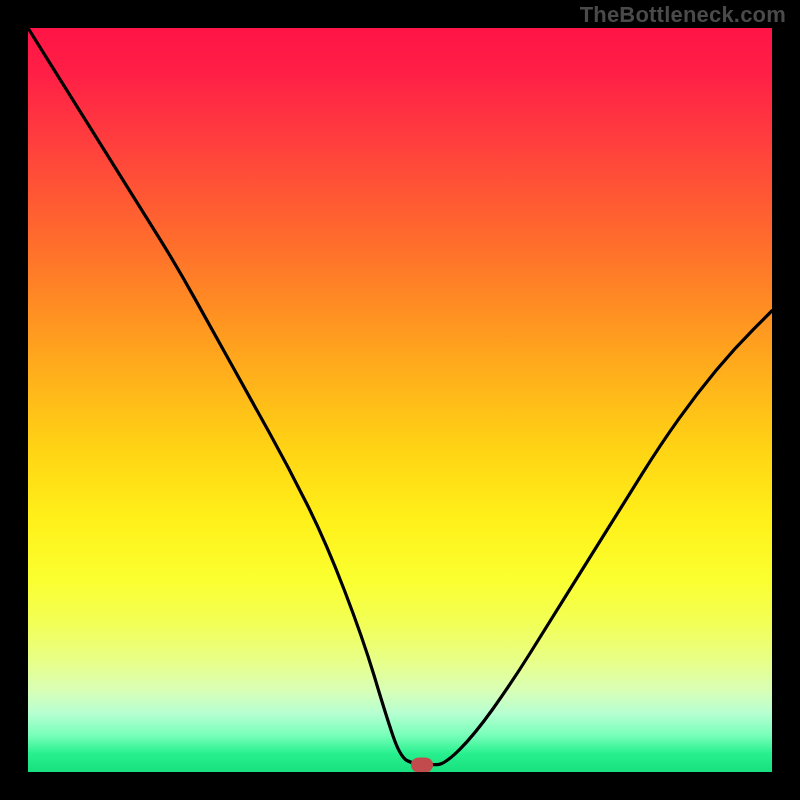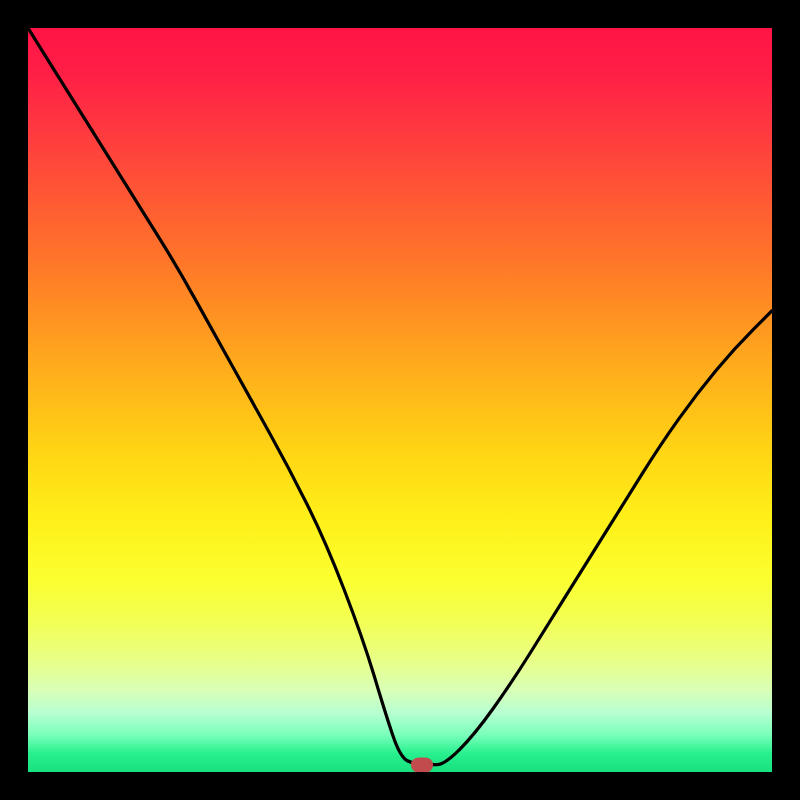--- a/index.html
+++ b/index.html
@@ -72,20 +72,21 @@
     background: #c24b4d;
     border-radius: 8px / 7px;
     z-index: 4;
     transform: translate(-50%, -50%);
   }
 </style>
 </head>
 <body>
 
 <div class="frame">
+  <div class="watermark">TheBottleneck.com</div>
 
   <div class="plot">
     <div class="gradient"></div>
 
     <svg class="curve" viewBox="0 0 744 744" preserveAspectRatio="none">
       <path fill="none" stroke="#000" stroke-width="3.2" stroke-linecap="round" stroke-linejoin="round" d="M 0.0 0.0 Q 0.0 0.0 18.6 29.8 Q 37.2 59.5 55.8 89.3 Q 74.4 119.0 93.0 148.8 Q 111.6 178.6 130.2 208.3 Q 148.8 238.1 167.4 271.6 Q 186.0 305.0 204.6 338.5 Q 223.2 372.0 241.8 405.5 Q 260.4 439.0 279.0 476.2 Q 297.6 513.4 316.2 561.7 Q 334.8 610.1 346.0 647.3 Q 357.1 684.5 364.6 706.8 Q 372.0 729.1 379.4 732.8 Q 386.9 736.6 394.3 736.6 Q 401.8 736.6 409.2 736.6 Q 416.6 736.6 431.5 721.7 Q 446.4 706.8 465.0 680.8 Q 483.6 654.7 502.2 625.0 Q 520.8 595.2 539.4 565.4 Q 558.0 535.7 576.6 505.9 Q 595.2 476.2 613.8 446.4 Q 632.4 416.6 651.0 390.6 Q 669.6 364.6 688.2 342.2 Q 706.8 319.9 725.4 301.3 T 744.0 282.7"></path>
     </svg>
 
     <div class="marker" style="left: 394.32px; top: 736.56px; background: rgb(194, 75, 77);"></div>
   </div>

